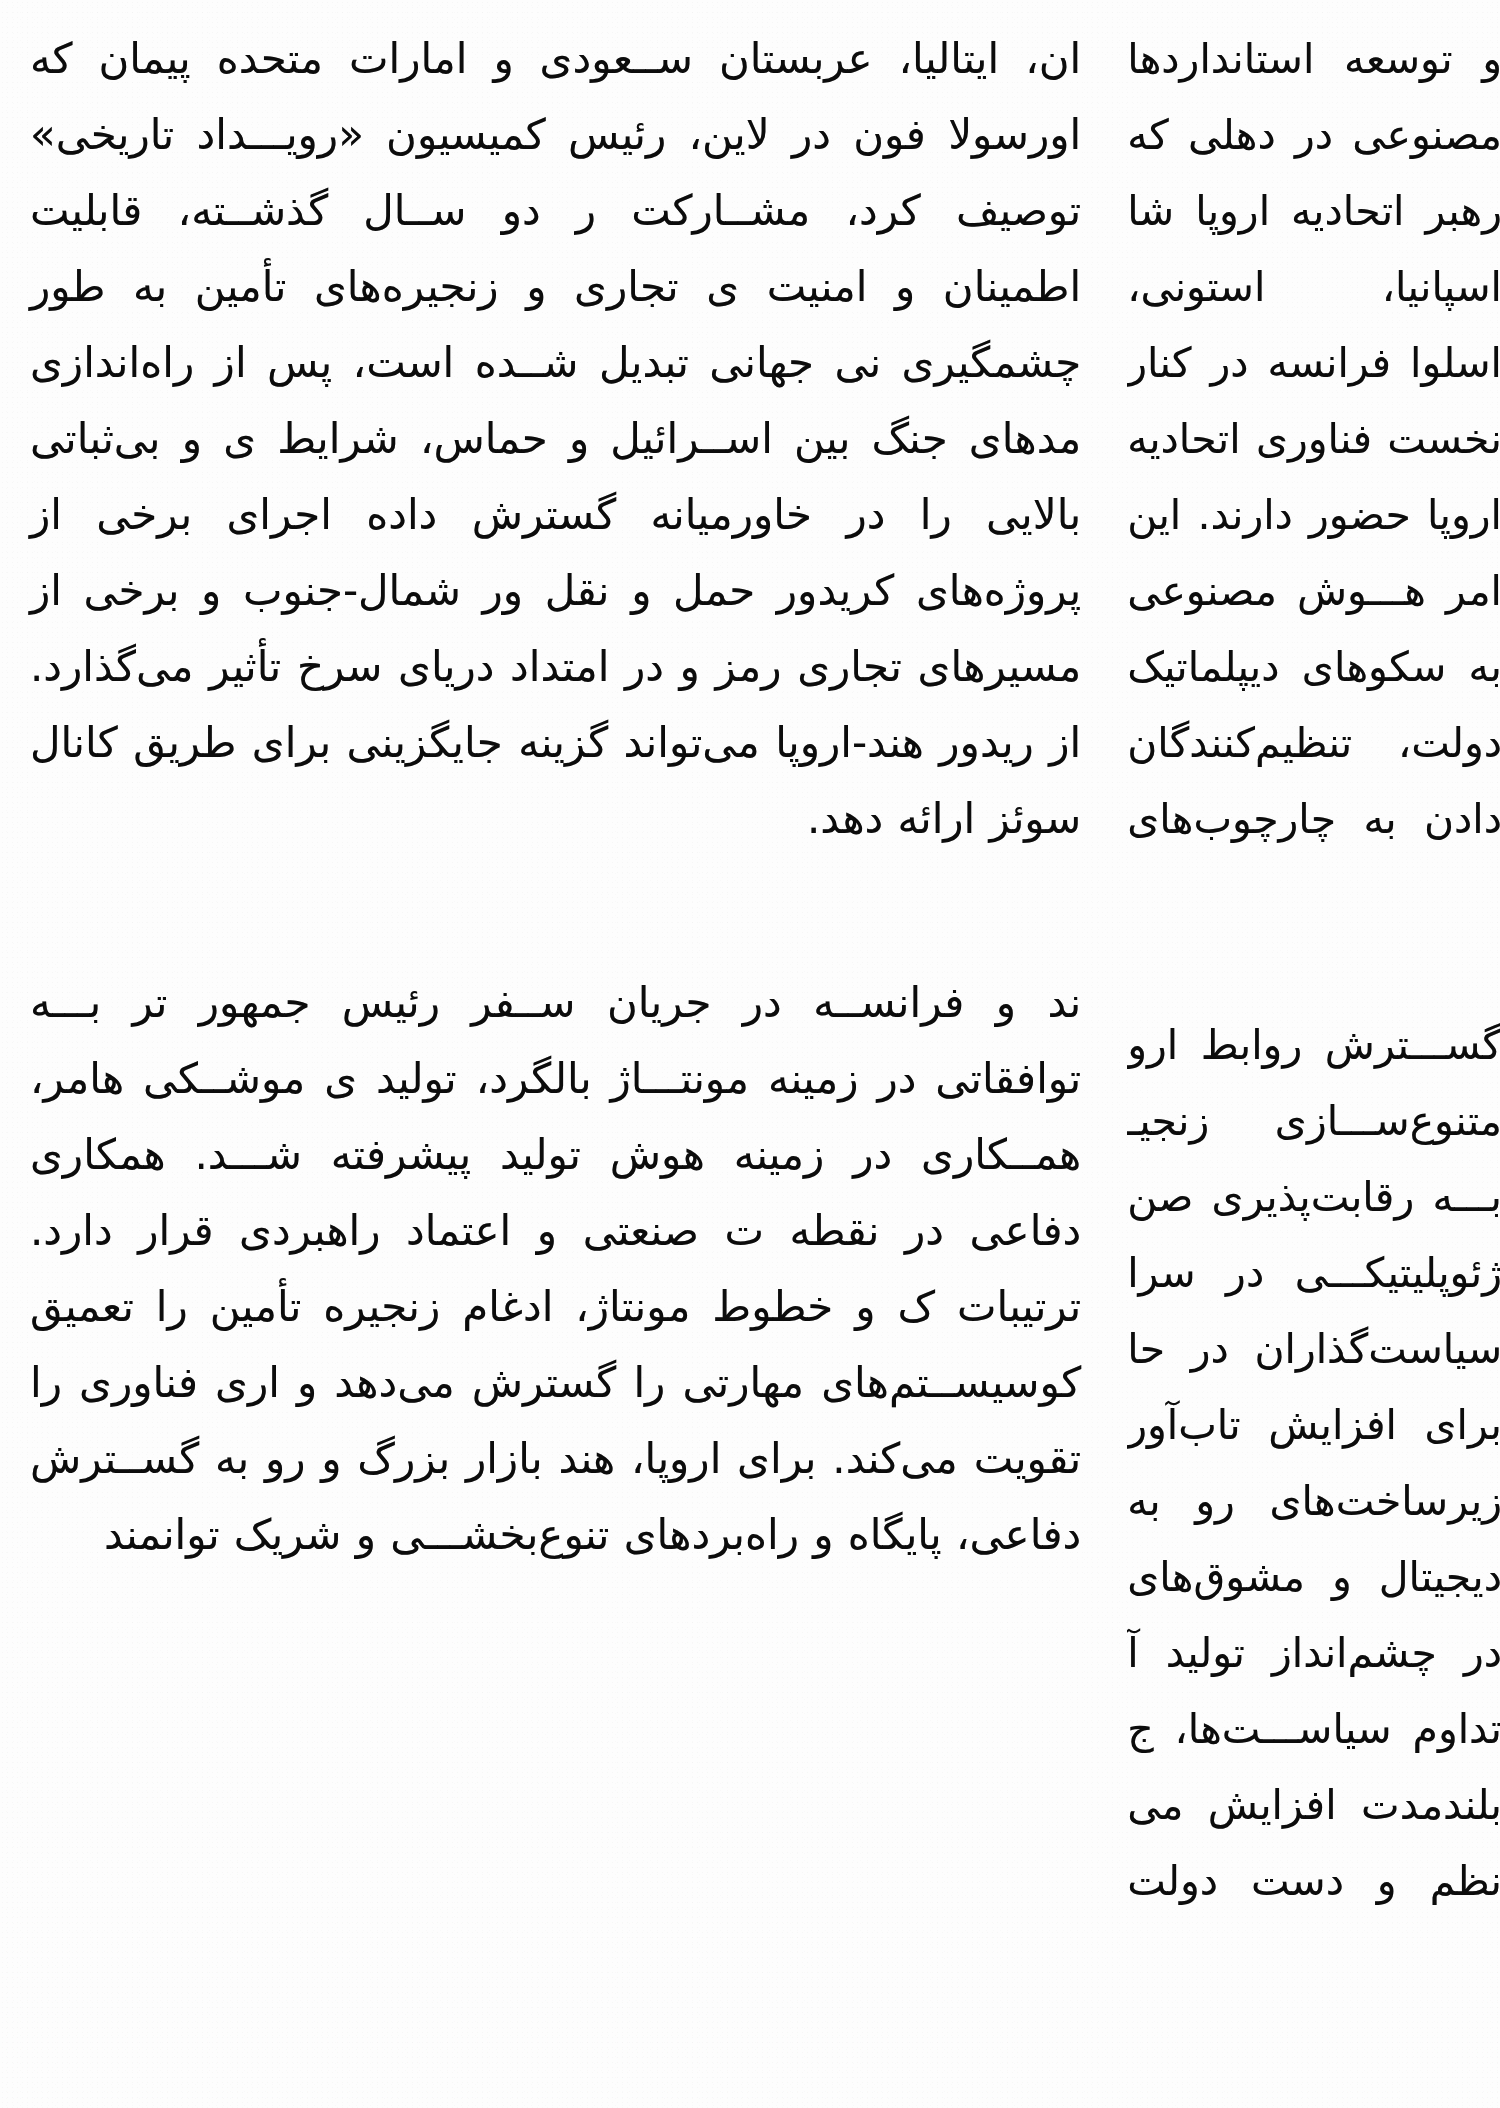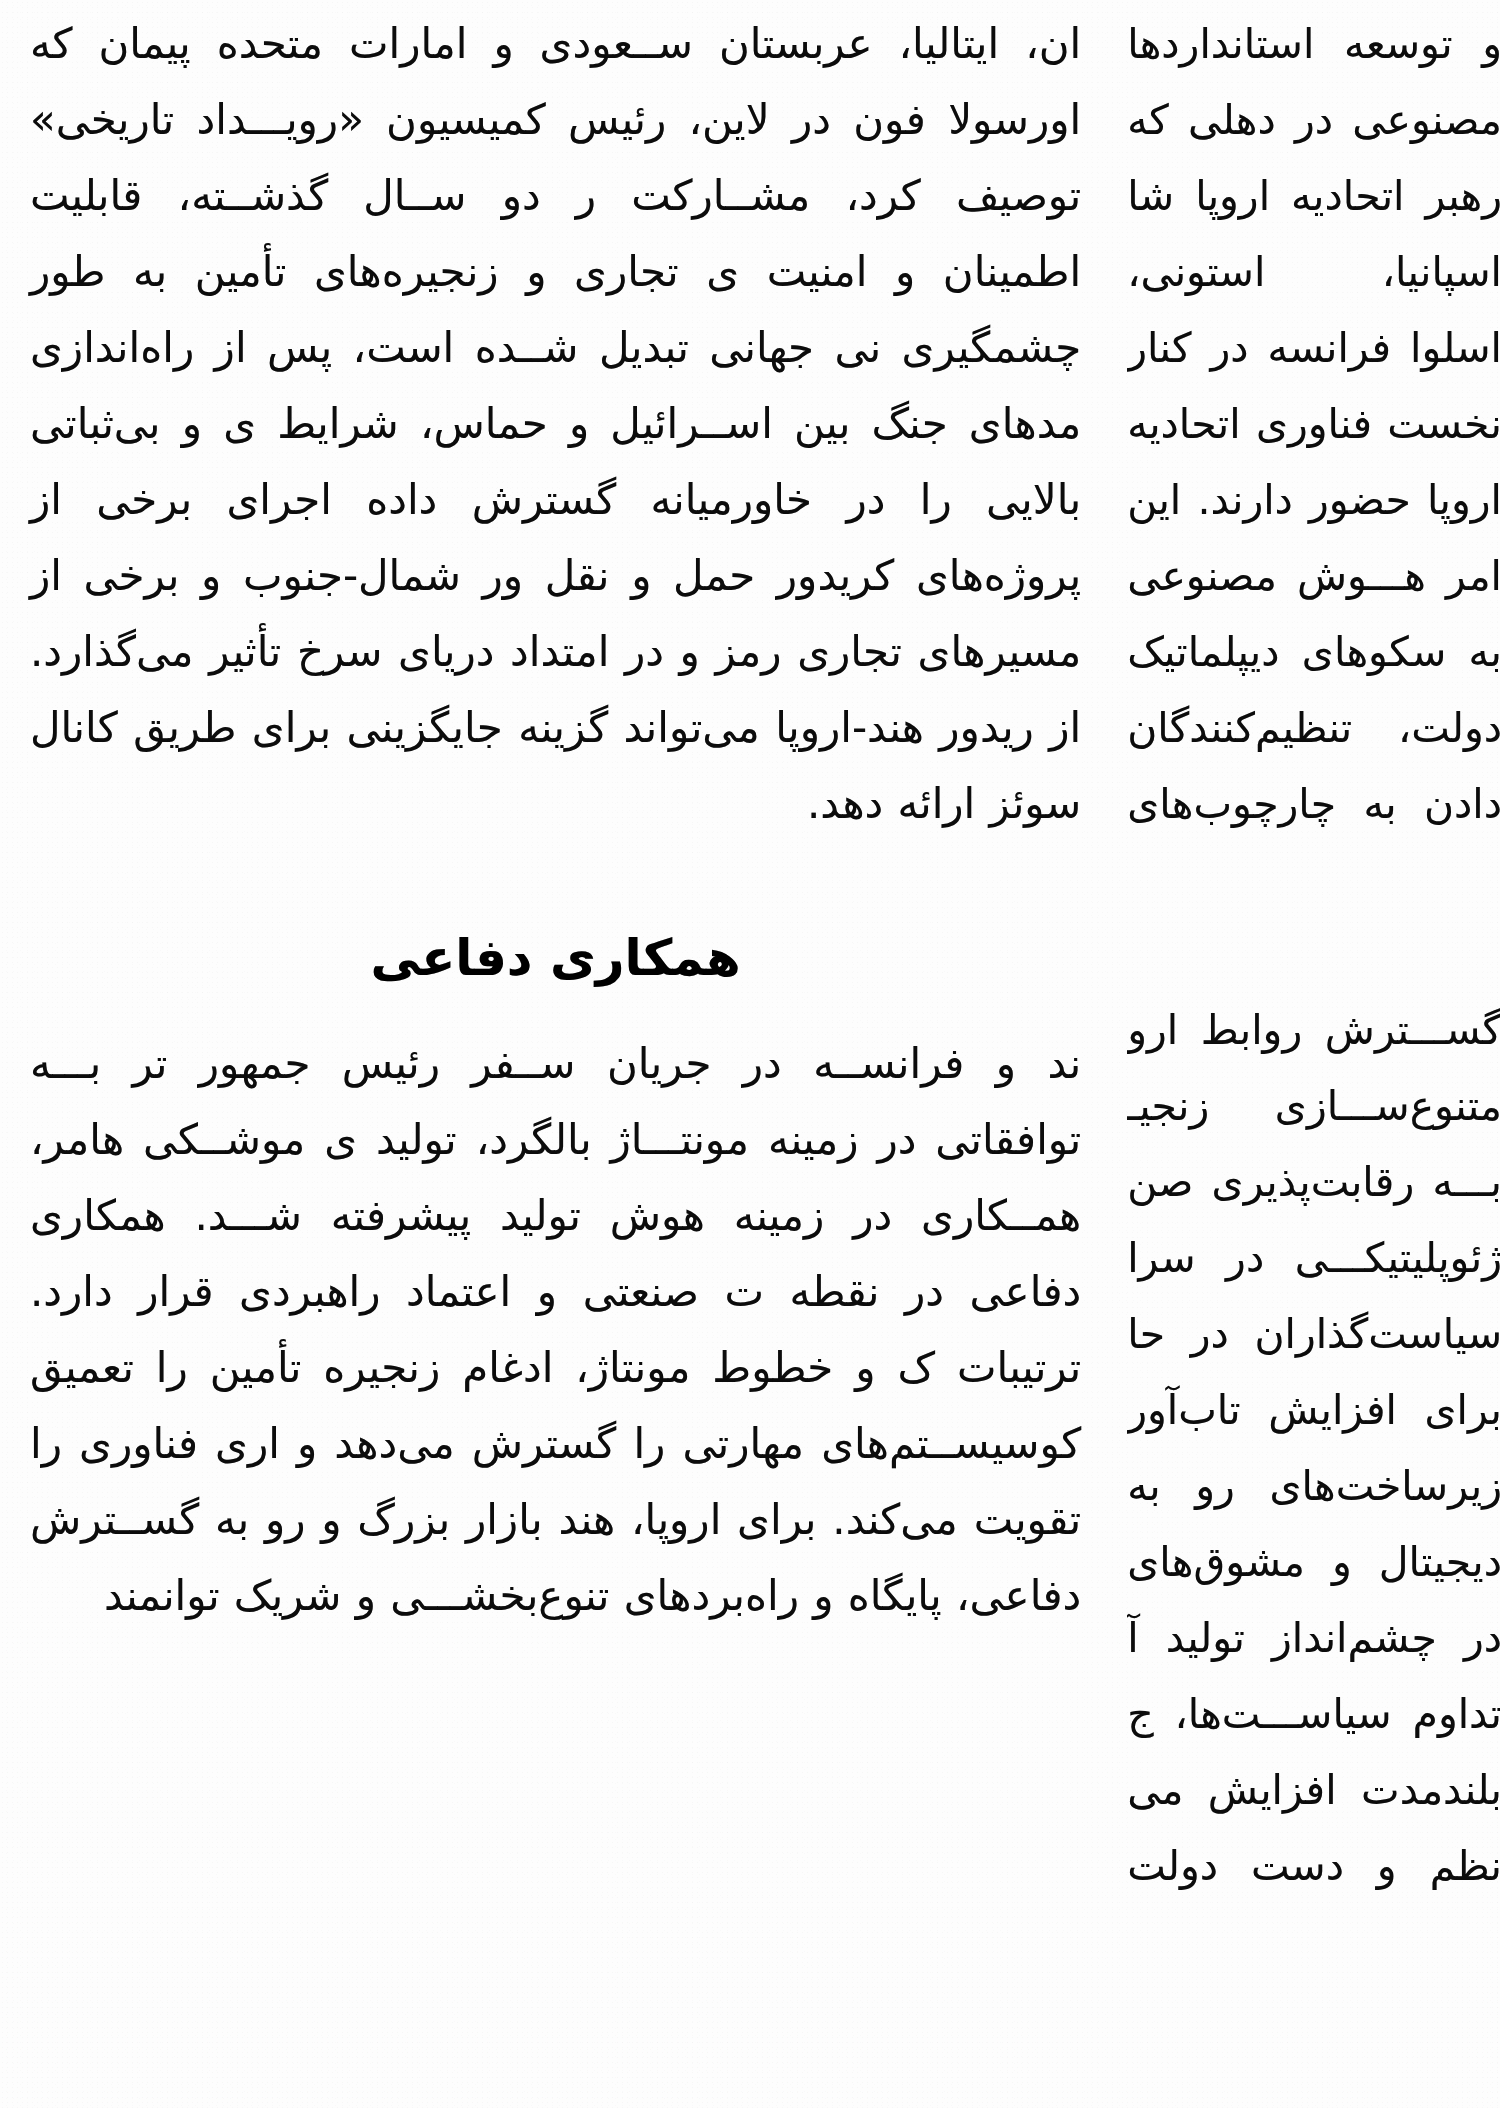--- a/index.html
+++ b/index.html
@@ -88,21 +88,21 @@
     line-height: 76px;
     text-align: center;
     letter-spacing: 0;
   }
 
   .spacer-sm { height: 30px; }
   .spacer-md { height: 78px; }
   .spacer-lg { height: 150px; }
 
   
-  .col-inner { padding-top: 6px; }
+  .col-inner { padding-top: 21px; }
 
   
   .para, .heading { text-shadow: 0 0 0.4px rgba(0,0,0,0.35); }
 </style>
 </head>
 <body>
 
 <div class="page" style="background: rgb(253, 253, 253);">
   <div class="columns">
 
@@ -111,20 +111,19 @@
         <p class="para" style="color: rgb(12, 12, 12);">و توسعه استانداردها مصنوعی در دهلی که رهبر اتحادیه اروپا شا اسپانیا، استونی، اسلوا فرانسه در کنار نخست فناوری اتحادیه اروپا حضور دارند. این امر هـــوش مصنوعی به سکوهای دیپلماتیک دولت، تنظیم‌کنندگان دادن به چارچوب‌های</p>
         <div class="spacer-lg"></div>
         <p class="para" style="color: rgb(12, 12, 12);">گســـترش روابط ارو متنوع‌ســـازی زنجیـ بـــه رقابت‌پذیری صن ژئوپلیتیکـــی در سرا سیاست‌گذاران در حا برای افزایش تاب‌آور زیرساخت‌های رو به دیجیتال و مشوق‌های در چشم‌انداز تولید آ تداوم سیاســـت‌ها، ج بلندمدت افزایش می نظم و دست دولت</p>
       </div>
     </div>
 
     <div class="col col-right">
       <div class="col-inner">
         <p class="para" style="color: rgb(12, 12, 12);">ان، ایتالیا، عربستان ســعودی و امارات متحده پیمان که اورسولا فون در لاین، رئیس کمیسیون «رویـــداد تاریخی» توصیف کرد، مشــارکت ر دو ســال گذشــته، قابلیت اطمینان و امنیت ی تجاری و زنجیره‌های تأمین به طور چشمگیری نی جهانی تبدیل شــده است، پس از راه‌اندازی مدهای جنگ بین اســرائیل و حماس، شرایط ی و بی‌ثباتی بالایی را در خاورمیانه گسترش داده اجرای برخی از پروژه‌های کریدور حمل و نقل ور شمال-جنوب و برخی از مسیرهای تجاری رمز و در امتداد دریای سرخ تأثیر می‌گذارد. از ریدور هند-اروپا می‌تواند گزینه جایگزینی برای طریق کانال سوئز ارائه دهد.</p>
         <div class="spacer-md"></div>
-        <h2 class="heading">همکاری دفاعی</h2>
         <div class="spacer-sm"></div>
         <p class="para" style="color: rgb(12, 12, 12);">ند و فرانســه در جریان ســفر رئیس جمهور تر بـــه توافقاتی در زمینه مونتـــاژ بالگرد، تولید ی موشــکی هامر، همــکاری در زمینه هوش تولید پیشرفته شـــد. همکاری دفاعی در نقطه ت صنعتی و اعتماد راهبردی قرار دارد. ترتیبات ک و خطوط مونتاژ، ادغام زنجیره تأمین را تعمیق کوسیســتم‌های مهارتی را گسترش می‌دهد و اری فناوری را تقویت می‌کند. برای اروپا، هند بازار بزرگ و رو به گســترش دفاعی، پایگاه و راه‌بردهای تنوع‌بخشـــی و شریک توانمند</p>
       </div>
     </div>
 
   </div>
 </div>
 
 </body></html>

